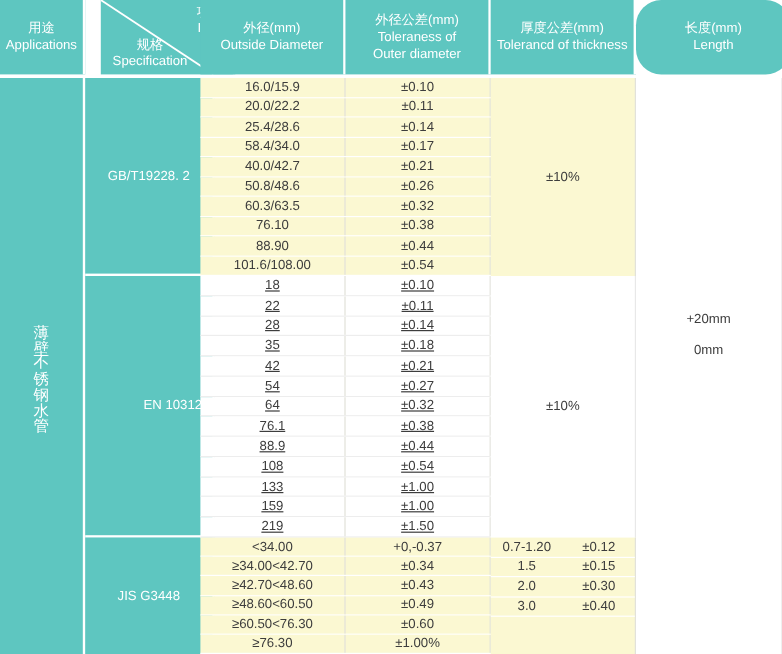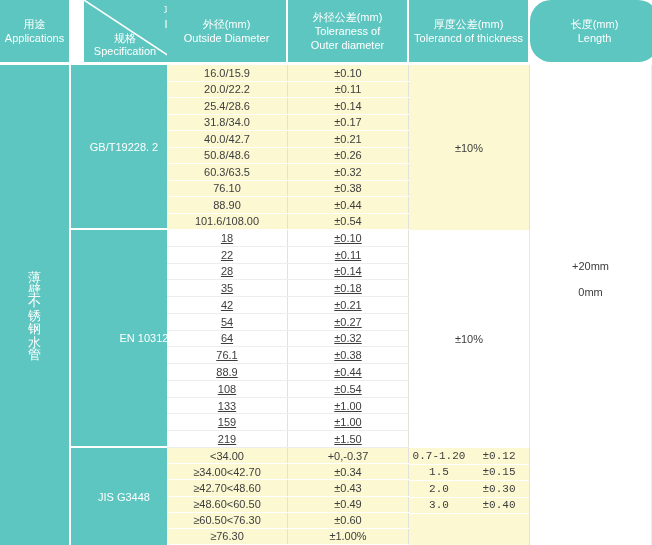--- a/index.html
+++ b/index.html
@@ -44,21 +44,21 @@
   .rb-en .drow{background:#fff;border-bottom:1px solid #ededed;}
   .cell{display:flex;align-items:center;justify-content:center;box-sizing:border-box;}
   .cd{width:121px;border-right:1px solid #e2e2da;}
   .ct{flex:1;border-right:1px solid #e2e2da;}
   
   .thk{left:409px;width:121px;display:flex;align-items:center;justify-content:center;
        font-size:11px;border-right:1px solid #e2e2da;}
   .thk-gb{top:65px;height:165px;}
   .thk-en{top:230px;height:218px;background:#fff;border-right:1px solid #e8e8e8;}
   .thk-jis{top:448px;height:97px;flex-direction:column;align-items:stretch;justify-content:flex-start;}
-  .trow{flex:1;display:flex;border-bottom:1px solid #fff;font-family:Liberation Mono, monospace;}
+  .trow{flex:1;display:flex;border-bottom:1px solid #fff;}
   .trow .half{flex:1;display:flex;align-items:center;justify-content:center;}
   .tfill{flex:2;border-bottom:none;}
   
   .lencol{left:530px;top:65px;width:122px;height:480px;background:#fff;border-right:1px solid #ececec;
           display:flex;flex-direction:column;align-items:center;justify-content:center;gap:14px;
           font-size:11px;}
   .lencol .lines{transform:translateY(-26px);display:flex;flex-direction:column;gap:14px;text-align:center;}
 </style>
 </head>
 <body>
@@ -126,21 +126,21 @@
       </div>
     <div class="drow">
         <div class="cell cd">20.0/22.2</div>
         <div class="cell ct">±0.11</div>
       </div>
     <div class="drow">
         <div class="cell cd">25.4/28.6</div>
         <div class="cell ct">±0.14</div>
       </div>
     <div class="drow">
-        <div class="cell cd">31.8/34.0</div>
+        <div class="cell cd">58.4/34.0</div>
         <div class="cell ct">±0.17</div>
       </div>
     <div class="drow">
         <div class="cell cd">40.0/42.7</div>
         <div class="cell ct">±0.21</div>
       </div>
     <div class="drow">
         <div class="cell cd">50.8/48.6</div>
         <div class="cell ct">±0.26</div>
       </div>

